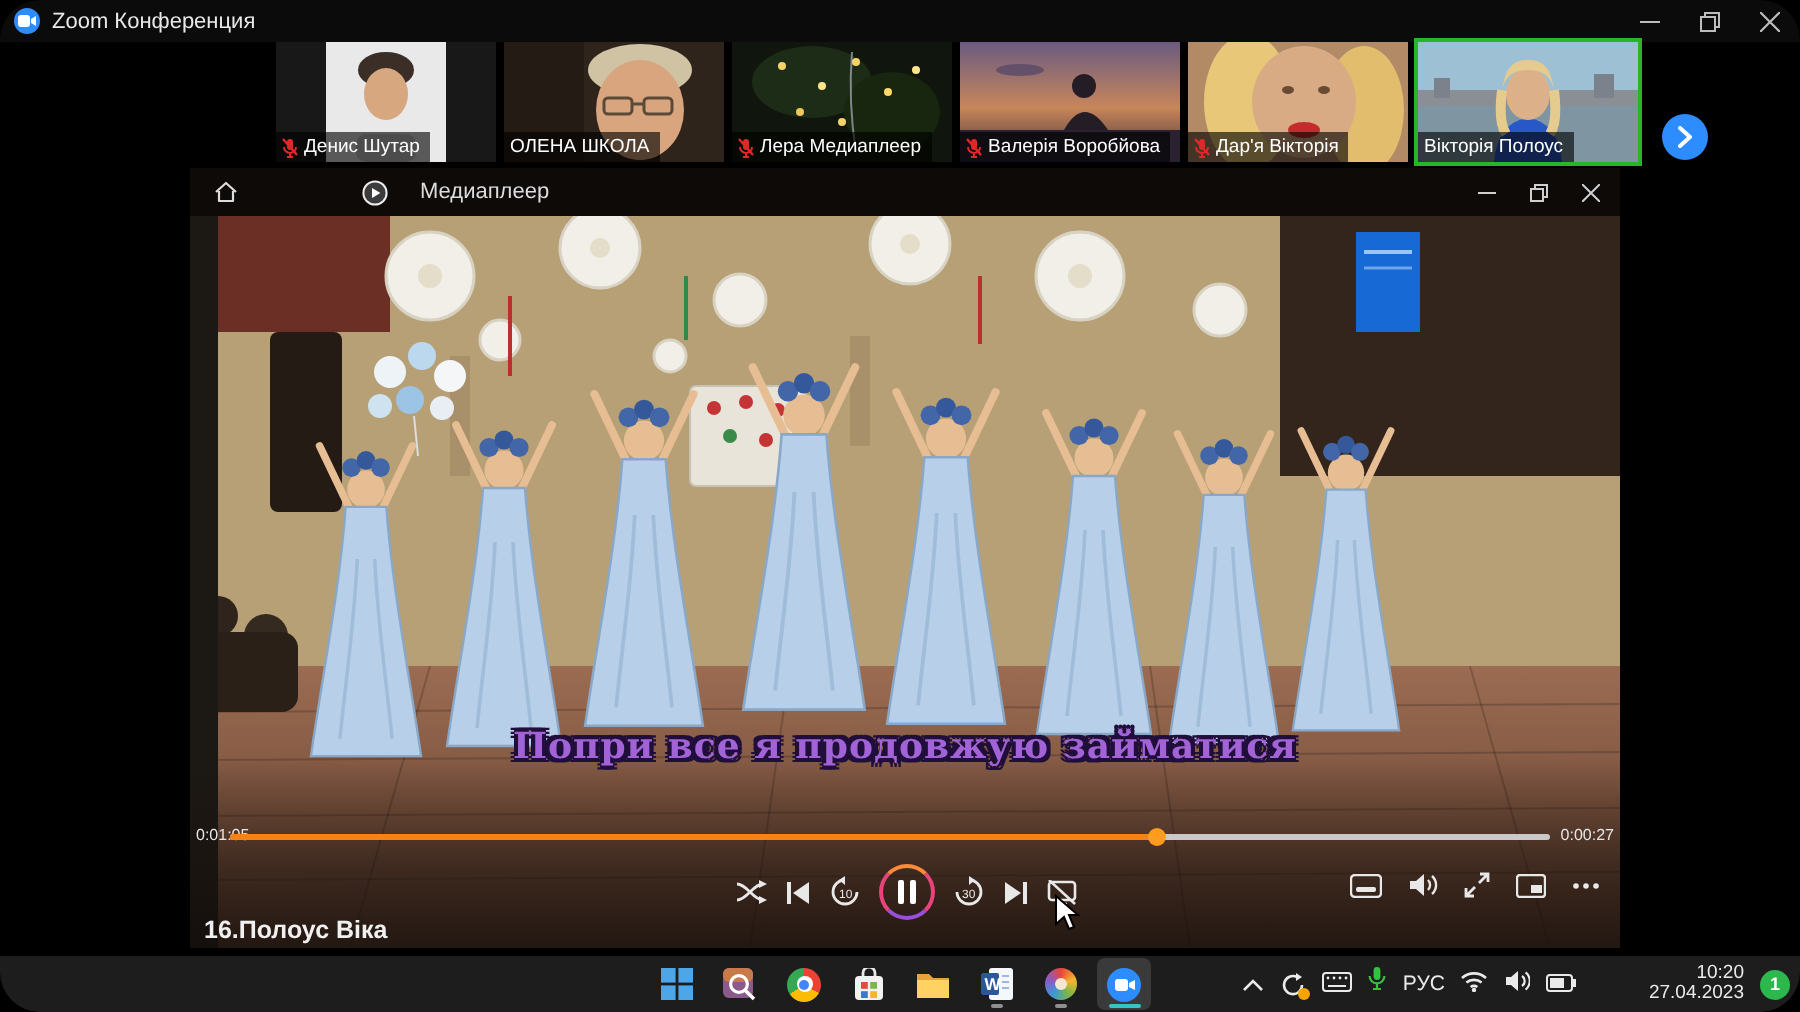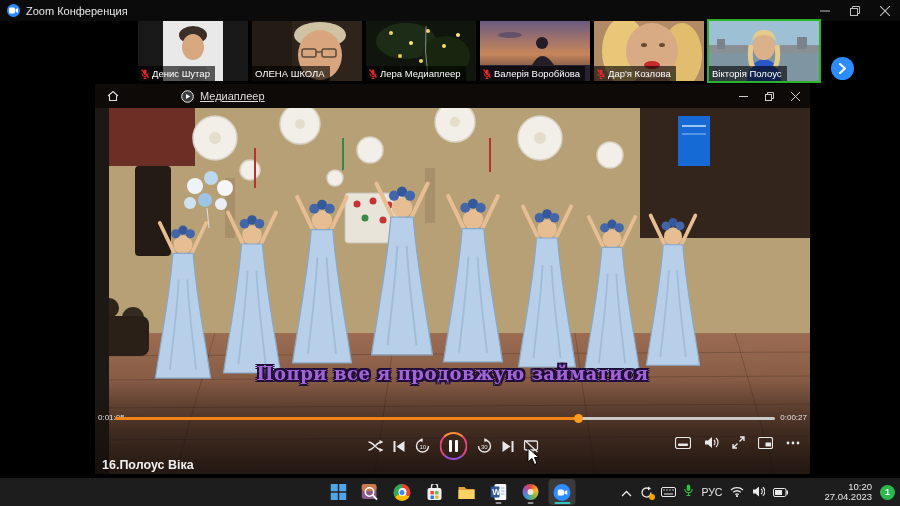--- a/index.html
+++ b/index.html
@@ -1,17 +1,17 @@
 <!DOCTYPE html>
 <html><head>
 <meta charset="utf-8">
 <style>
   html,body{margin:0;padding:0;background:#000;}
   .screen{position:relative;width:900px;height:506px;background:#000;overflow:hidden;
-          font-family:"Liberation Sans",sans-serif;-webkit-font-smoothing:antialiased;}
+          font-family:"Liberation Sans",sans-serif;border-radius:20px;-webkit-font-smoothing:antialiased;}
   
   .zoom-titlebar{position:absolute;left:0;top:0;width:900px;height:21px;background:#0b0b0b;
                  display:flex;align-items:center;}
   .zoom-logo{width:13px;height:13px;border-radius:50%;background:#2d8cff;margin:0 6px 0 7px;
              display:flex;align-items:center;justify-content:center;}
   .zoom-title{color:#e8e8e8;font-size:11px;}
   .winctls{position:absolute;right:0;top:0;height:21px;display:flex;}
   .winctl{width:30px;height:21px;display:flex;align-items:center;justify-content:center;color:#bdbdbd;}
   
   .filmstrip{position:absolute;left:0;top:21px;width:900px;height:63px;background:#000;margin-left:28px;}
@@ -19,21 +19,21 @@
   .thumb.active{outline:2px solid #2bb32a;outline-offset:0;}
   .plabel{position:absolute;left:0;bottom:0;max-width:108px;display:flex;align-items:center;gap:3px;
           background:rgba(0,0,0,.62);color:#fff;font-size:9.5px;padding:2px 5px 2px 3px;white-space:nowrap;overflow:hidden;}
   .next-btn{position:absolute;left:803px;top:36px;width:23px;height:23px;border-radius:50%;
             background:#2d8cff;border:none;display:flex;align-items:center;justify-content:center;cursor:pointer;padding:0;}
   
   .share-area{position:absolute;left:0;top:84px;width:900px;height:394px;background:#000;}
   .player{position:absolute;left:95px;top:0;width:715px;height:390px;background:#141210;}
   .p-titlebar{position:absolute;left:0;top:0;width:715px;height:24px;background:rgba(14,11,8,.95);
               display:flex;align-items:center;z-index:4;}
-  .p-title{color:#ddd;font-size:11px;margin-left:6px;text-decoration:underline;}
+  .p-title{color:#ddd;font-size:11px;margin-left:16px;}
   .p-home{margin-left:12px;display:flex;}
   .p-logo{margin-left:62px;display:flex;}
   .p-winctls{position:absolute;right:2px;top:0;height:24px;display:flex;}
   .p-winctl{width:26px;height:24px;display:flex;align-items:center;justify-content:center;color:#cfcfcf;}
   .p-video{position:absolute;left:0;top:24px;width:715px;height:366px;}
   .p-grad{position:absolute;left:0;bottom:0;width:715px;height:95px;z-index:1;
           background:linear-gradient(180deg,rgba(0,0,0,0) 0%,rgba(25,18,14,.55) 55%,rgba(18,13,10,.78) 100%);}
   .subs{position:absolute;left:0;top:274px;width:715px;text-align:center;z-index:2;
         font-family:"DejaVu Serif",serif;font-weight:bold;font-size:18px;line-height:31px;
         color:#a263d6;letter-spacing:.5px;
@@ -195,21 +195,21 @@
           <ellipse cx="50" cy="24" rx="3" ry="2" fill="#6a4a32"></ellipse>
           <ellipse cx="68" cy="24" rx="3" ry="2" fill="#6a4a32"></ellipse>
           <ellipse cx="58" cy="44" rx="8" ry="4" fill="#c42b2b"></ellipse>
         </svg>
       <div class="plabel">
         <svg width="8" height="10" viewBox="0 0 8 10">
             <rect x="2.5" y="0.5" width="3" height="5.5" rx="1.5" fill="#e02828"></rect>
             <path d="M1 4.5 a3 3 0 0 0 6 0 M4 7.5 V9.5 M2.5 9.5 h3" stroke="#e02828" stroke-width="1" fill="none"></path>
             <line x1="0.5" y1="0.5" x2="7.5" y2="8.5" stroke="#e02828" stroke-width="1.2"></line>
           </svg>
-        <span>Дар'я Козлова</span>
+        <span>Дар'я Вікторія</span>
       </div>
     </div>
 
     <div class="thumb active" style="left:681px">
       <svg width="110" height="60">
           <rect width="110" height="60" fill="#9ec0d4"></rect>
           <rect y="24" width="110" height="8" fill="#8a8f96"></rect>
           <rect x="8" y="18" width="8" height="10" fill="#7b828c"></rect>
           <rect x="88" y="16" width="10" height="12" fill="#7b828c"></rect>
           <rect y="32" width="110" height="28" fill="#7f96a2"></rect>

